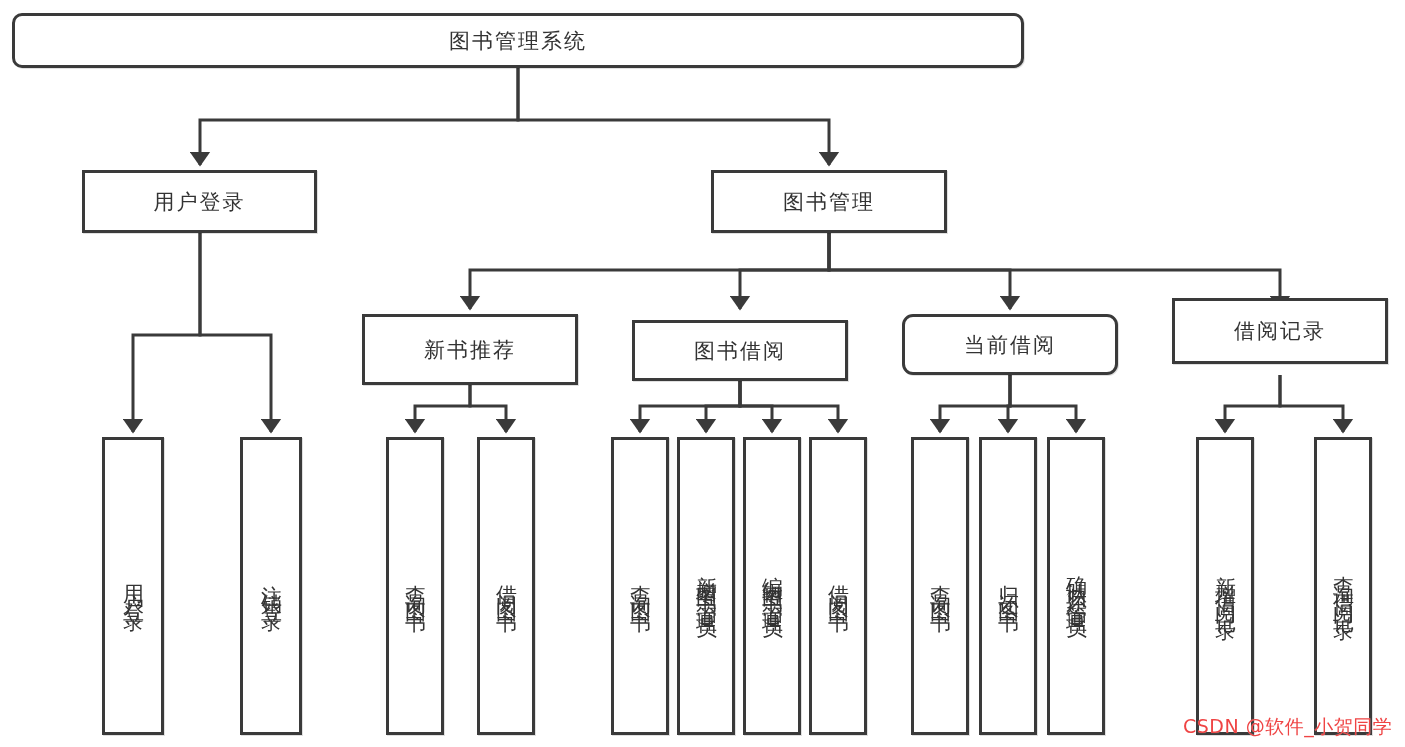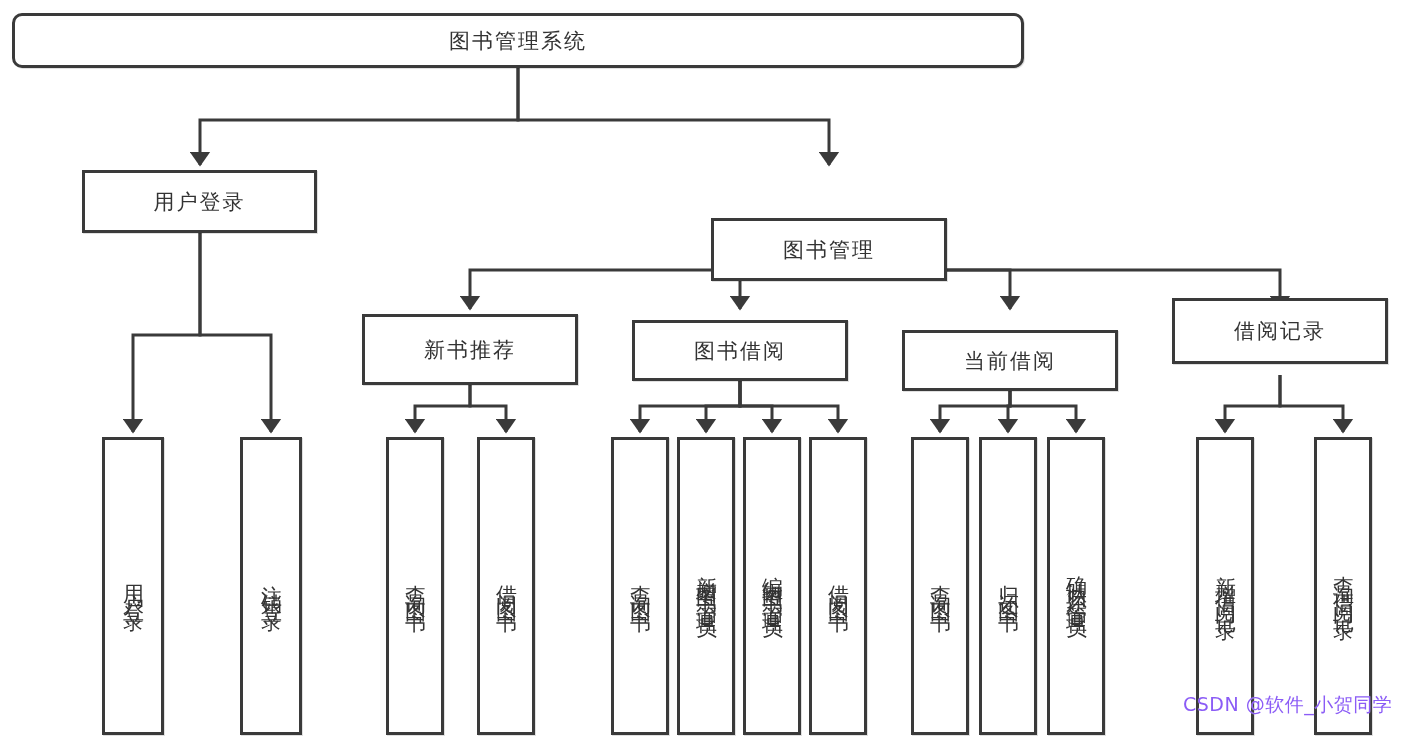--- a/index.html
+++ b/index.html
@@ -31,23 +31,23 @@
   }
   .vbox .vlabel{
     writing-mode:vertical-rl;
     font-size:21px;
     letter-spacing:9px;
     color:#333333;
     line-height:1;
   }
   #watermark{
     position:absolute;
-    left:1183px;top:692px;
+    left:1183px;top:714px;
     font-size:19px;
-    color:#8b5cf6;
+    color:#ef4444;
     letter-spacing:0.5px;
     white-space:nowrap;
     z-index:3;
     text-shadow:0 0 1px rgba(255,255,255,0.6);
   }
 </style>
 </head>
 <body>
 
 <div id="stage">
@@ -88,31 +88,31 @@
     </g>
   </svg>
 
   <div class="box" style="left:12px;top:13px;width:1012px;height:55px;border-radius:10px;">
     <span class="hlabel">图书管理系统</span>
   </div>
 
   <div class="box" style="left:82px;top:170px;width:235px;height:63px;">
     <span class="hlabel">用户登录</span>
   </div>
-  <div class="box" style="left:711px;top:170px;width:236px;height:63px;margin-top:48px;">
+  <div class="box" style="left:711px;top:170px;width:236px;height:63px;">
     <span class="hlabel">图书管理</span>
   </div>
 
   <div class="box" style="left:362px;top:314px;width:216px;height:71px;">
     <span class="hlabel">新书推荐</span>
   </div>
   <div class="box" style="left:632px;top:314px;width:216px;height:61px;margin-top:6px;">
     <span class="hlabel">图书借阅</span>
   </div>
-  <div class="box" style="left:902px;top:330px;width:216px;height:61px;">
+  <div class="box" style="left:902px;top:314px;width:216px;height:61px;border-radius:11px;">
     <span class="hlabel">当前借阅</span>
   </div>
   <div class="box" style="left:1172px;top:298px;width:216px;height:66px;align-items:center;">
     <span class="hlabel">借阅记录</span>
   </div>
 
   <div class="box vbox" style="left:102px;top:437px;width:62px;height:298px;">
     <span class="vlabel">用户登录</span>
   </div>
   <div class="box vbox" style="left:240px;top:437px;width:62px;height:298px;">

